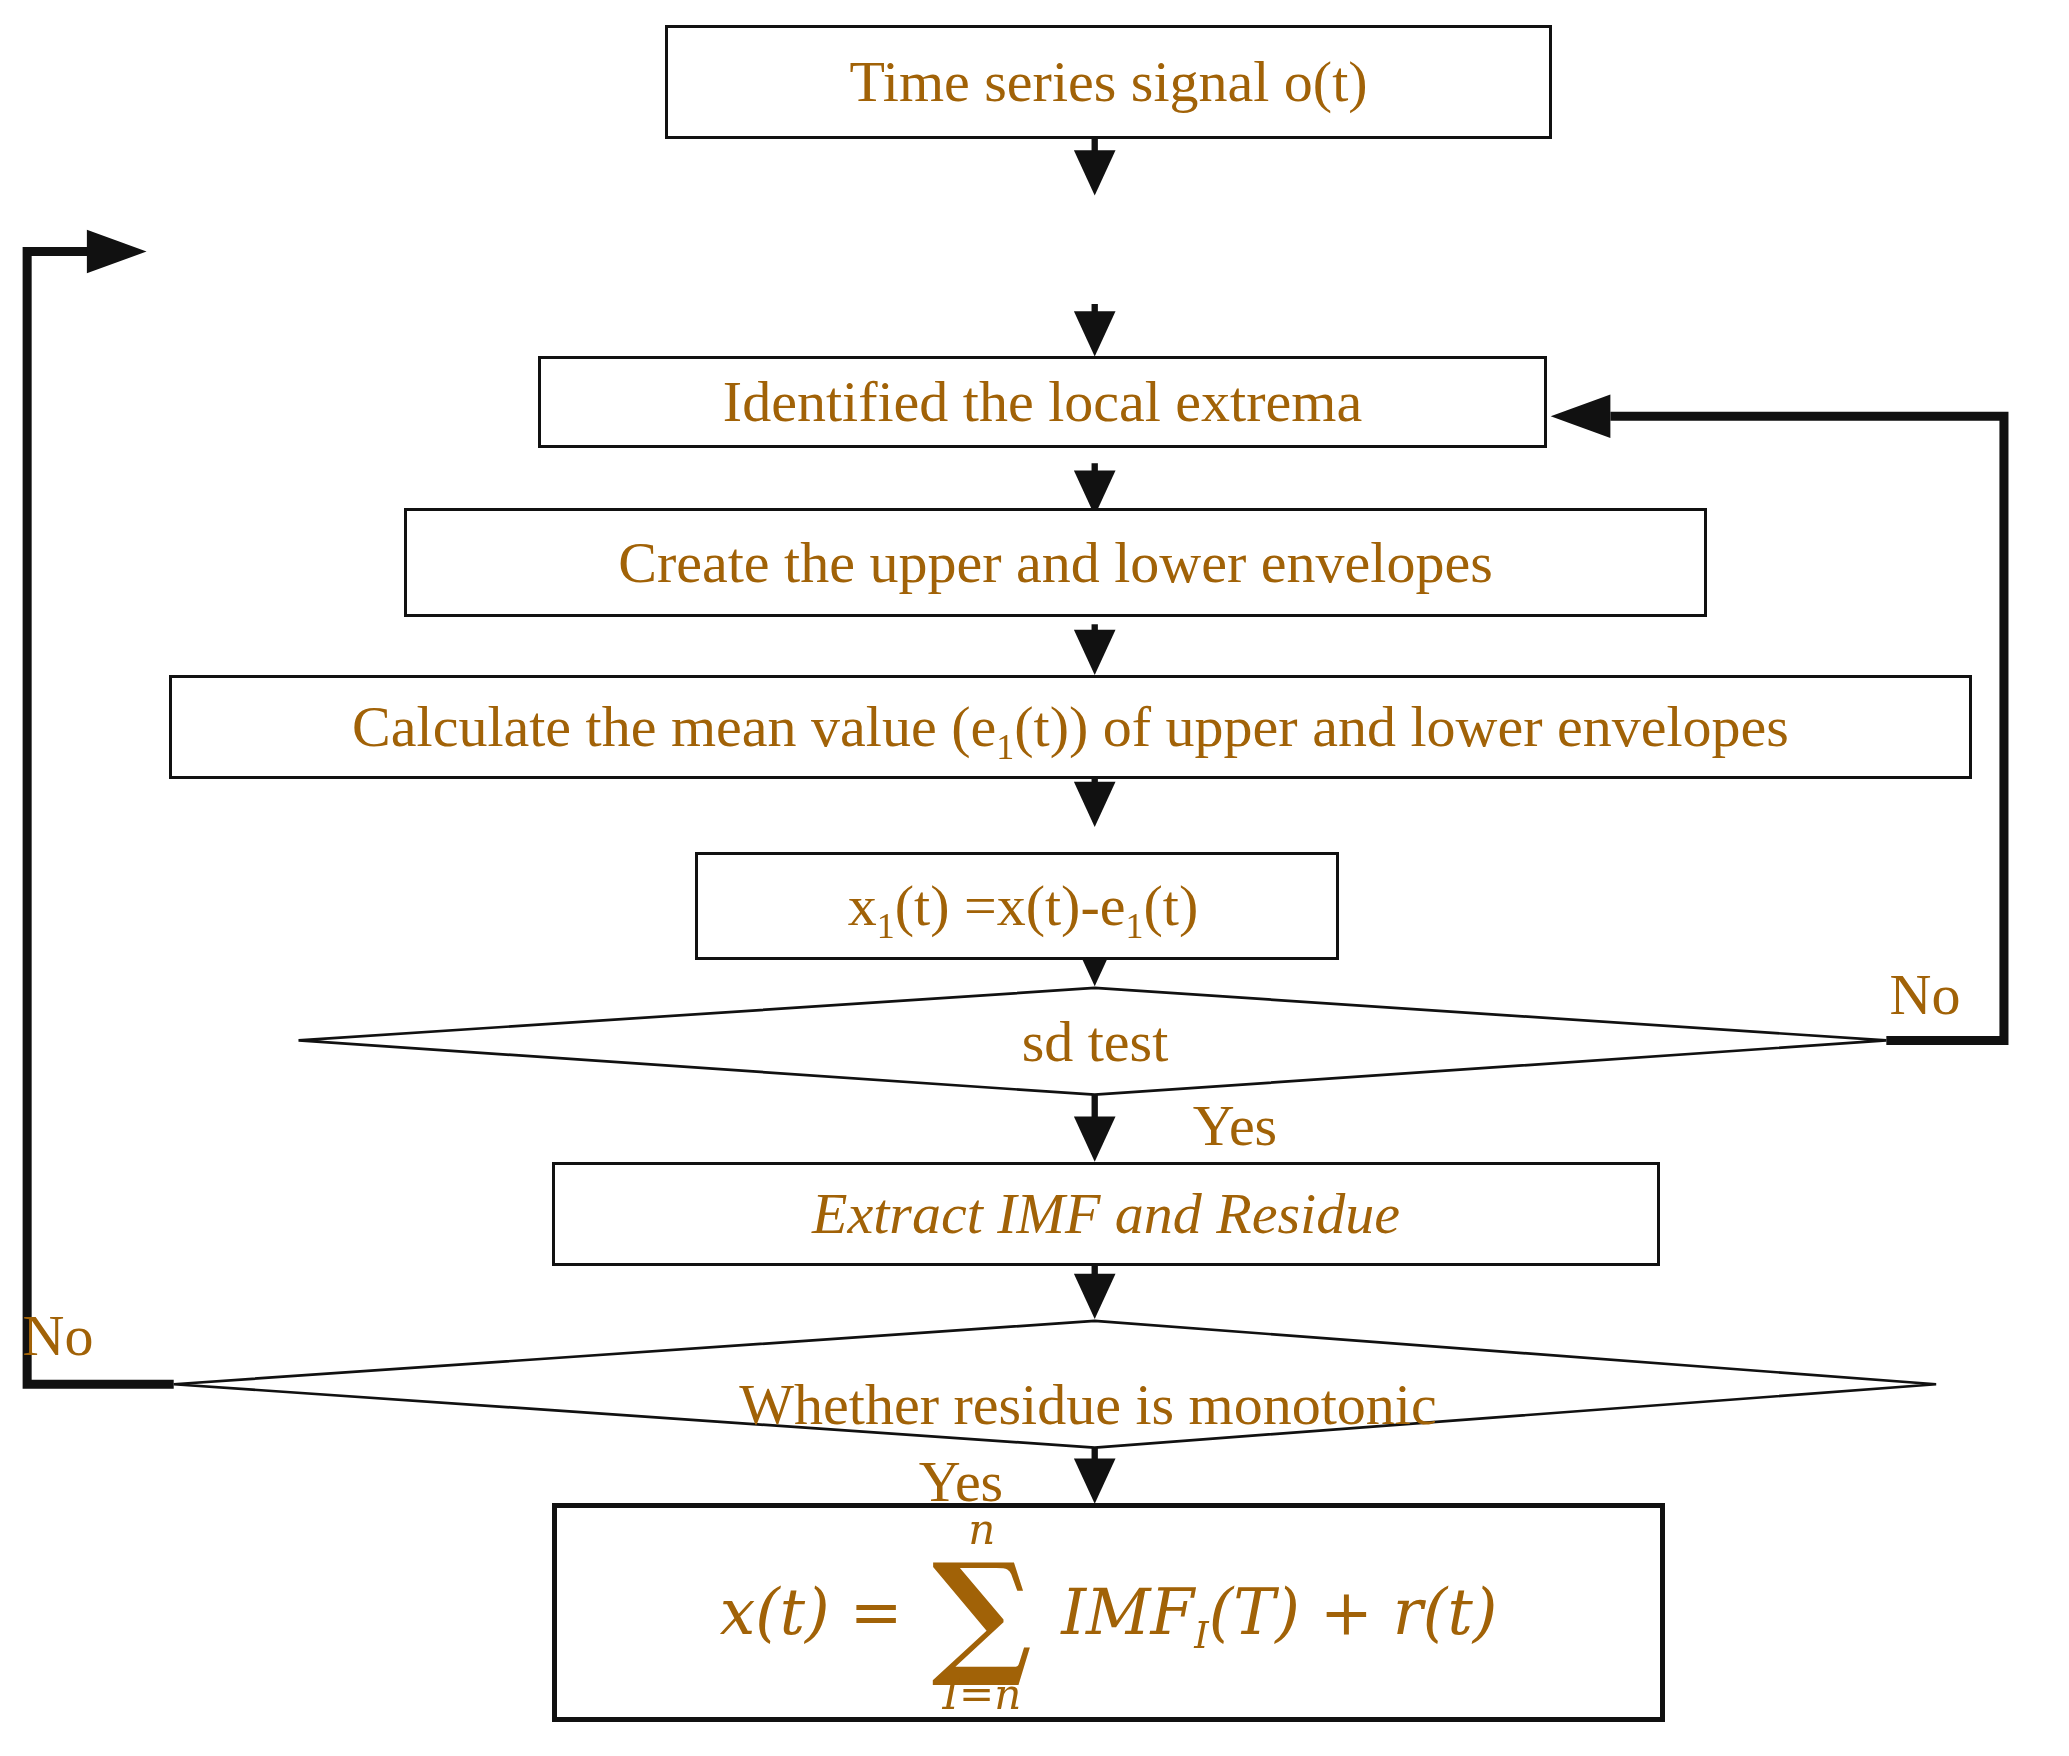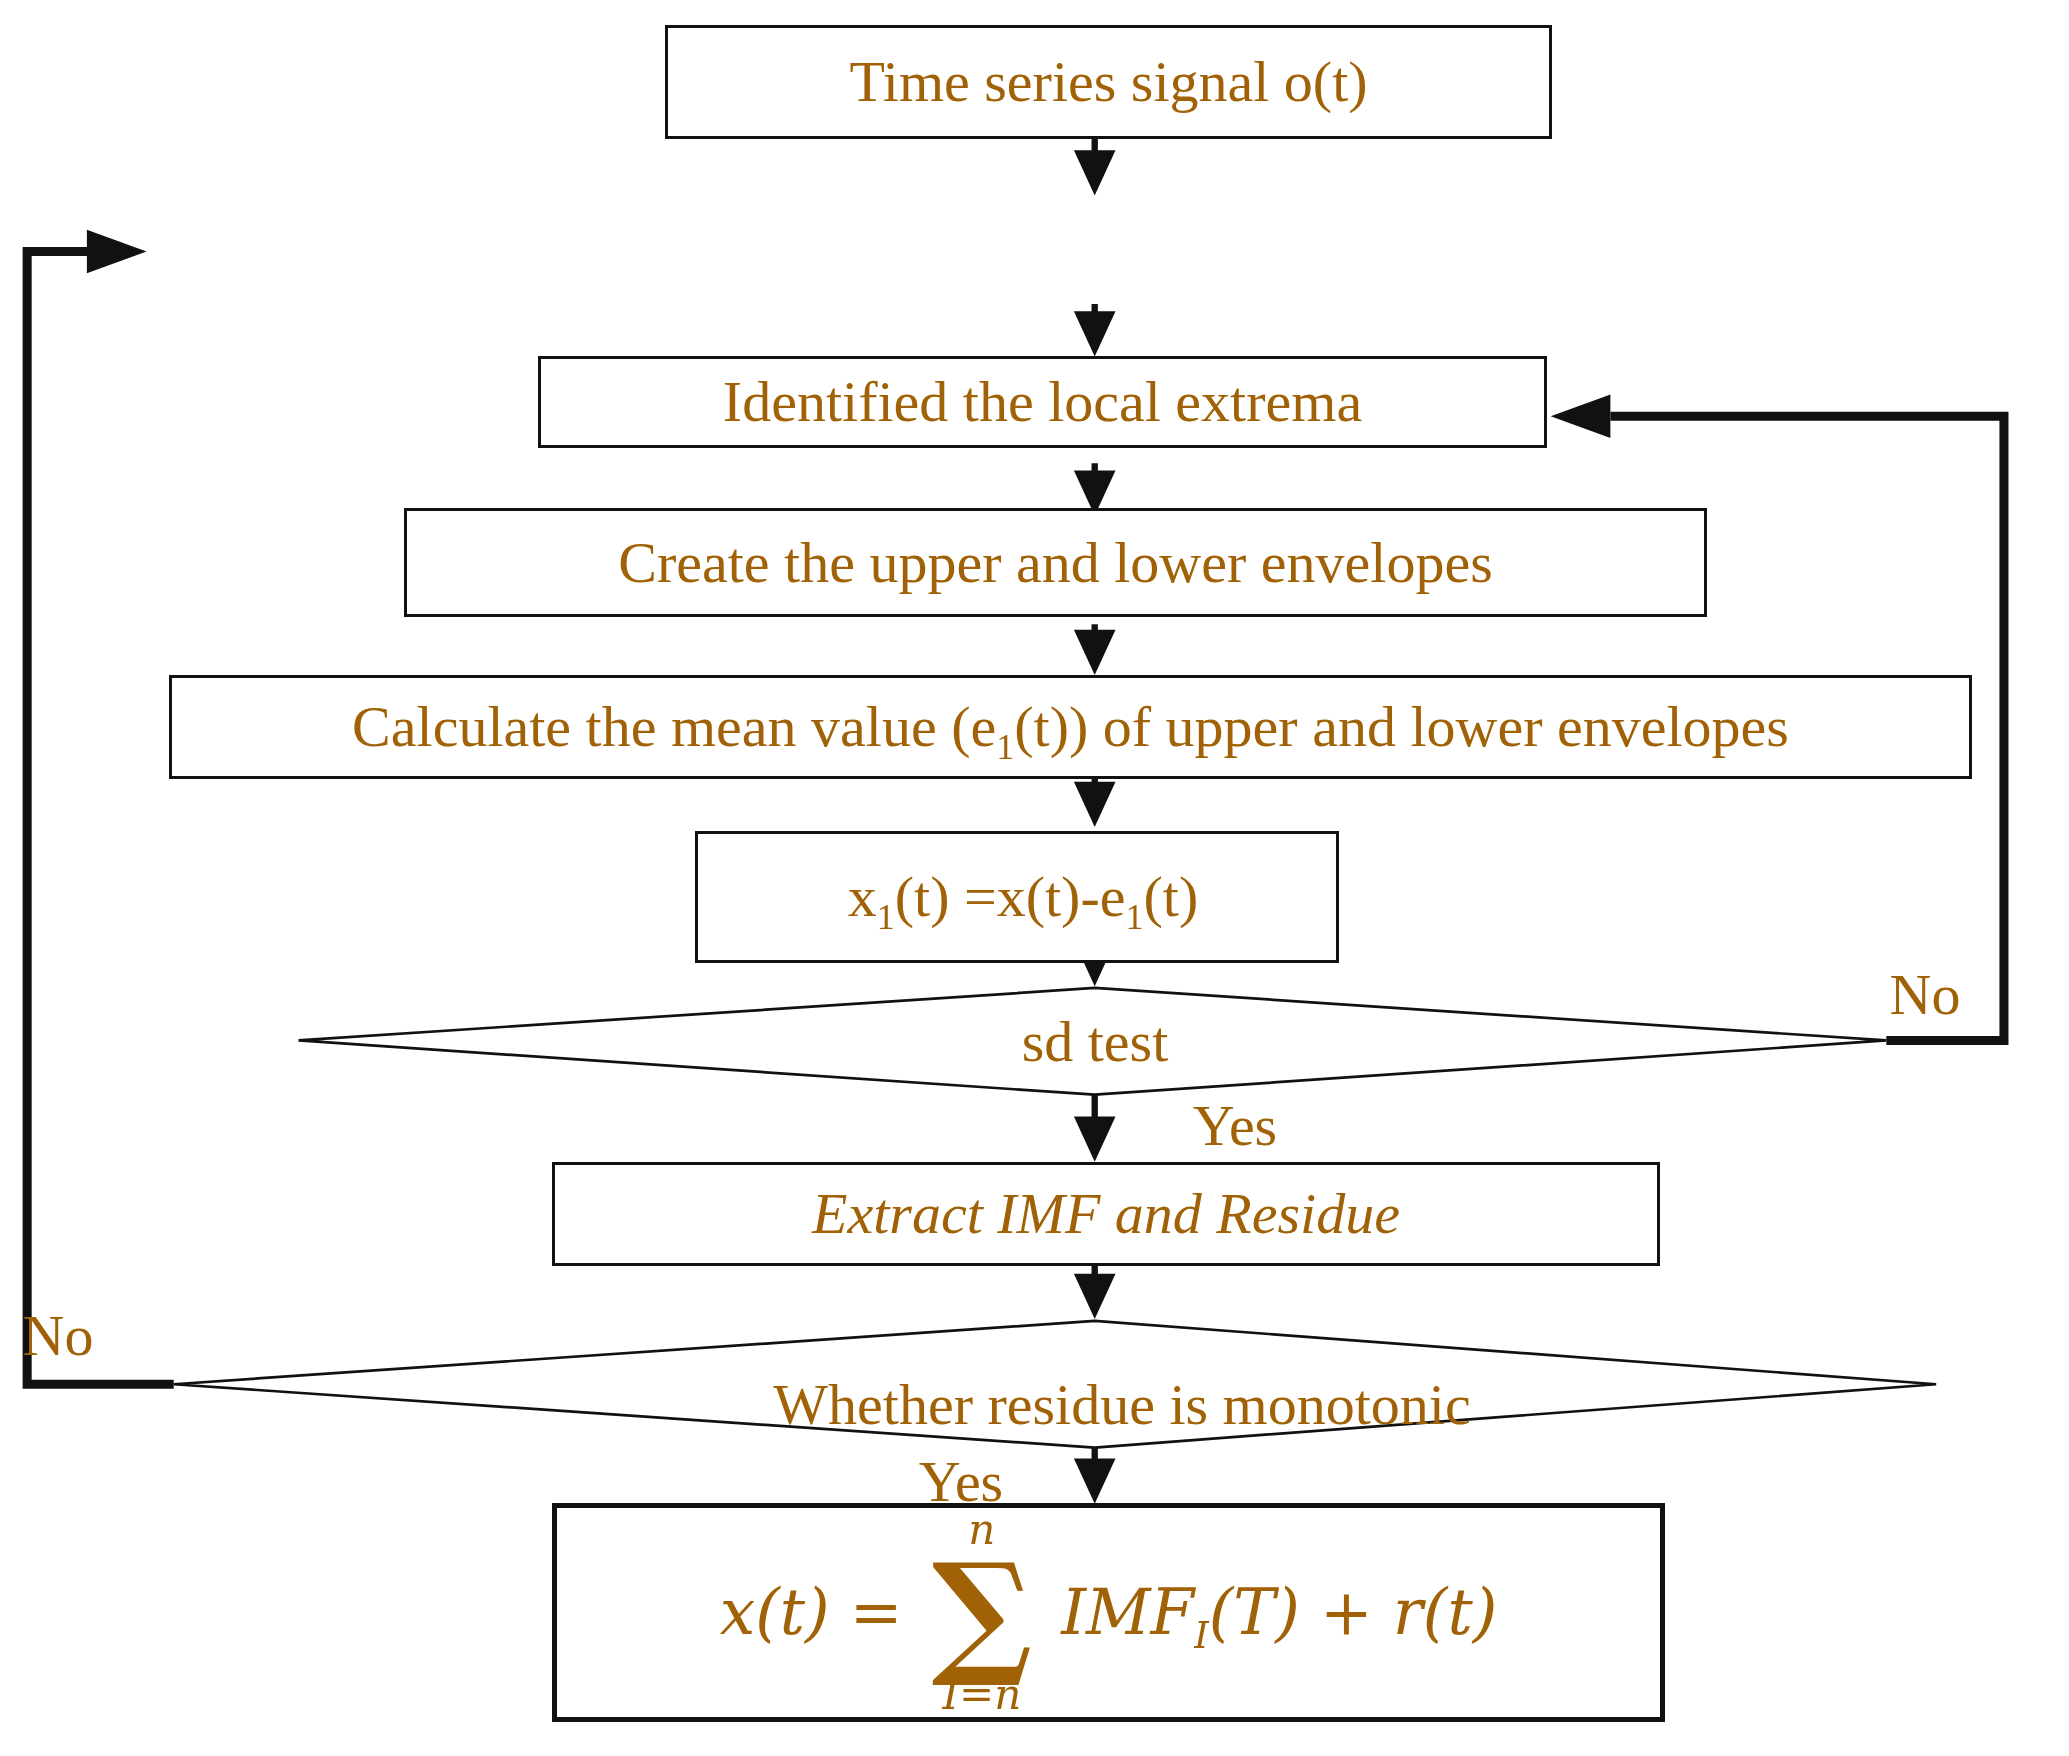--- a/index.html
+++ b/index.html
@@ -152,31 +152,31 @@
   </div>
 
   <div class="node" style="left:404px; top:508px; width:1303px; height:109px;">
     <span class="lbl">Create the upper and lower envelopes</span>
   </div>
 
   <div class="node" style="left:169px; top:675px; width:1803px; height:104px;align-items:center;">
     <span class="lbl"><span>Calculate the mean value (e</span><sub>1</sub><span>(t)) of upper and lower envelopes</span></span>
   </div>
 
-  <div class="node" style="left:695px; top:831px; width:644px; height:132px;padding-left:12px;">
+  <div class="node" style="left:695px; top:852px; width:644px; height:108px;padding-left:12px;">
     <span class="lbl"><span>x</span><sub>1</sub><span>(t) =x(t)-e</span><sub>1</sub><span>(t)</span></span>
   </div>
 
   <div class="node" style="left:552px; top:1162px; width:1108px; height:104px;font-style:italic;">
     <span class="lbl">Extract IMF and Residue</span>
   </div>
 
   <div class="diamond-label" style="left:1095px; top:1042px;">sd test</div>
 
-  <div class="diamond-label" style="left:1122px; top:1405px;">Whether residue is monotonic</div>
+  <div class="diamond-label" style="left:1088px; top:1405px;">Whether residue is monotonic</div>
 
   <div class="edge-label" style="left:1235px; top:1126px;">Yes</div>
 
   <div class="edge-label" style="left:1925px; top:995px;">No</div>
 
   <div class="edge-label" style="left:961px; top:1482px;">Yes</div>
 
   <div class="edge-label" style="left:58px; top:1336px;">No</div>
 
   <div class="node formula-box" style="left:552px; top:1503px; width:1113px; height:219px;">

